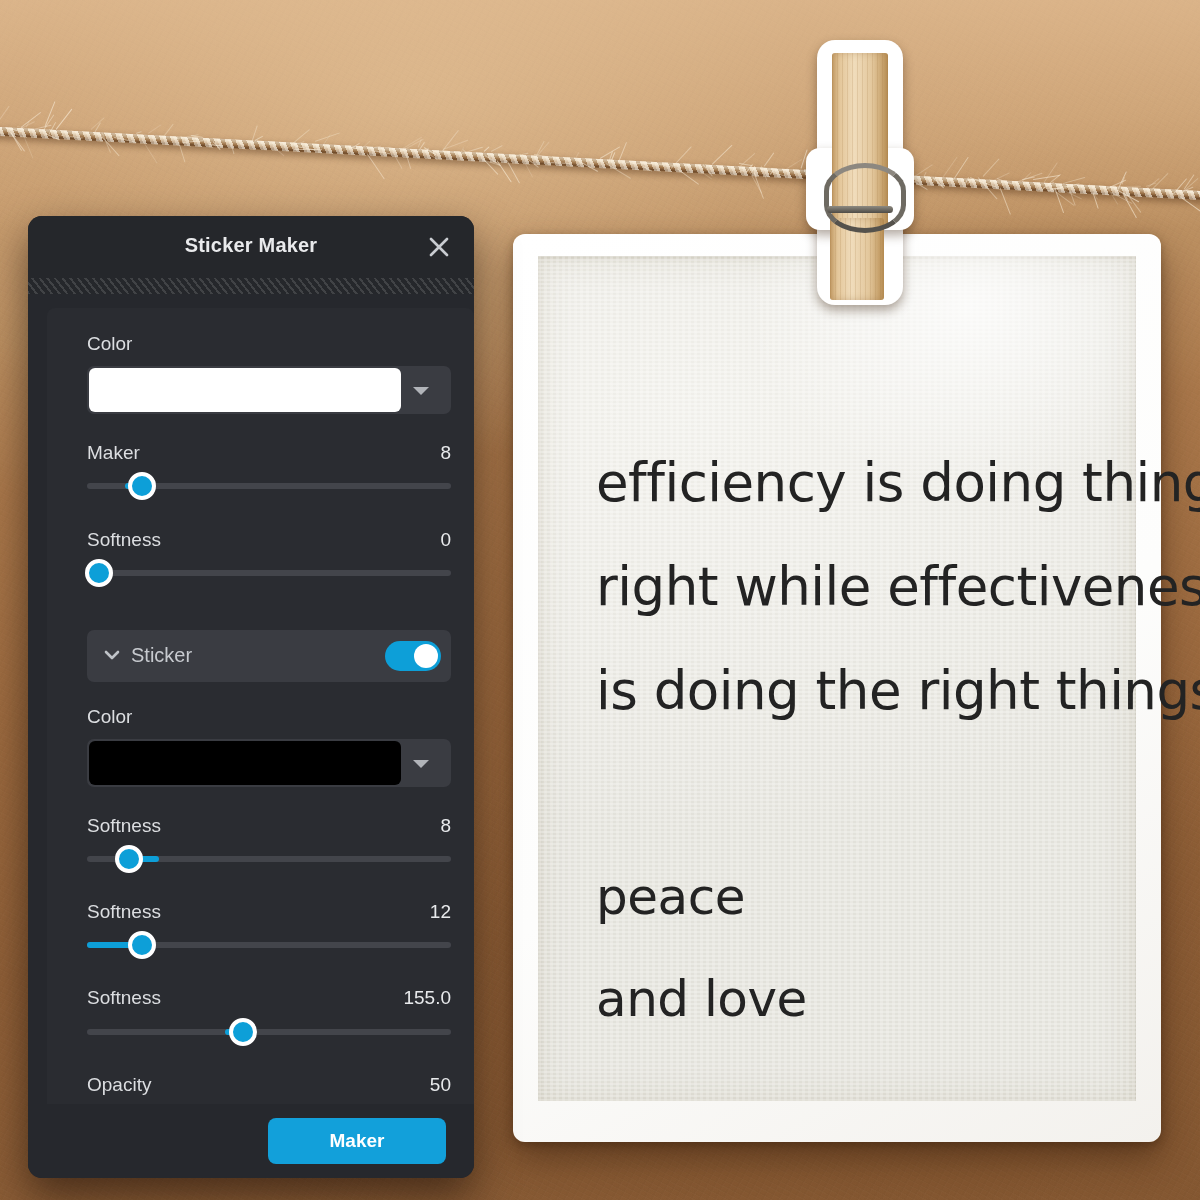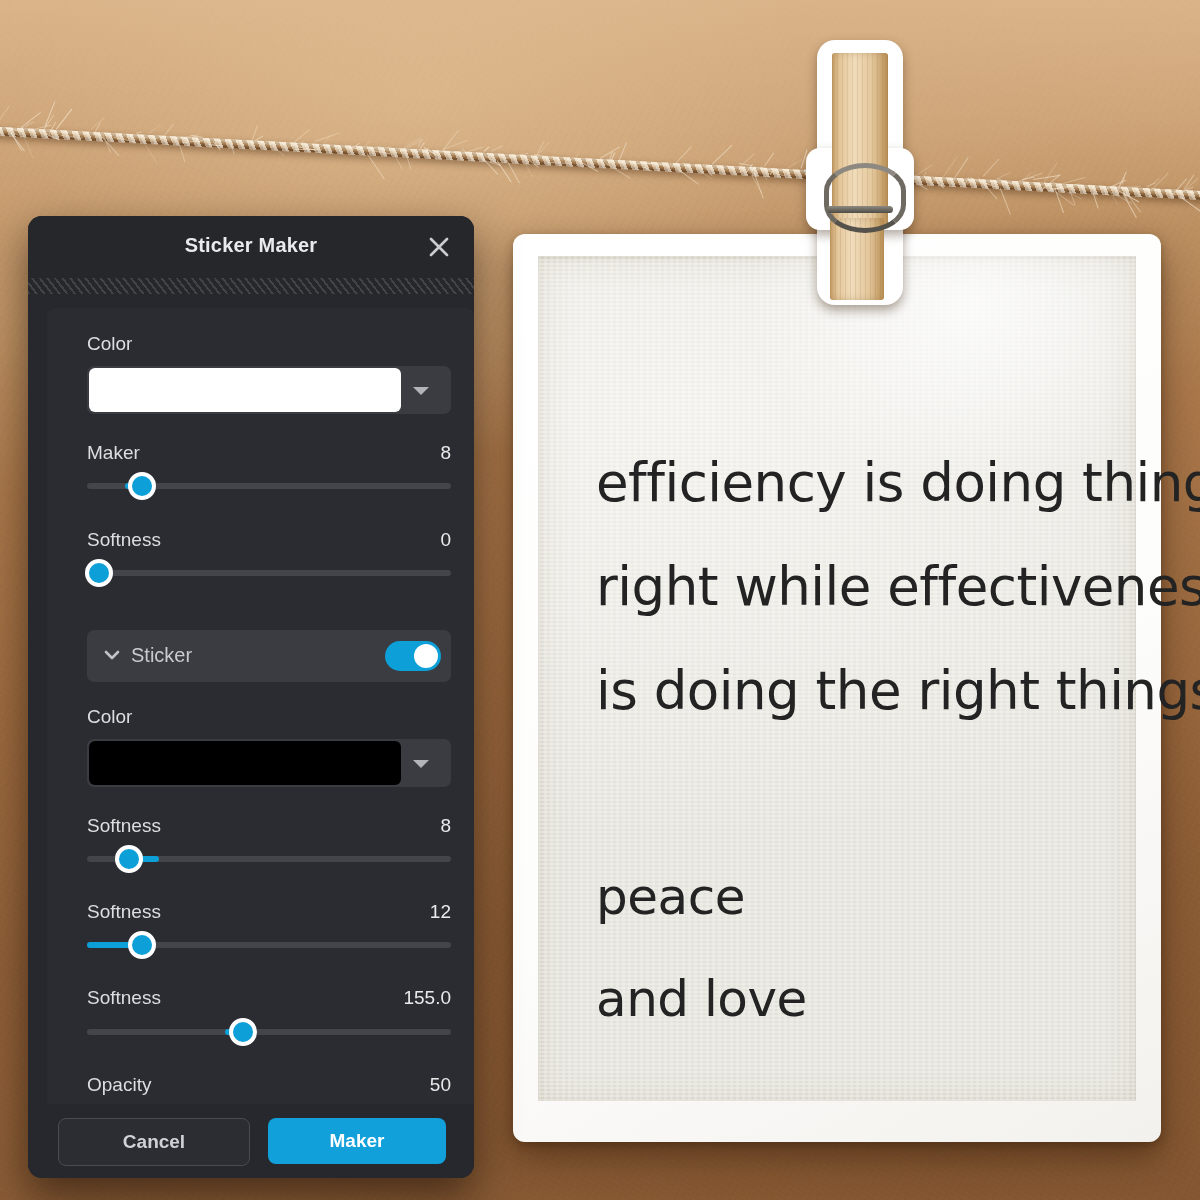--- a/index.html
+++ b/index.html
@@ -463,16 +463,15 @@
       </div>
     </div>
 
     <div class="row" style="top:766px;">
       <span class="lbl">Opacity</span>
       <span class="val">50</span>
     </div>
   </div>
 
   <div id="footer">
-    <div id="cancelBtn">Cancel</div>
     <div id="applyBtn">Maker</div>
   </div>
 </div>
 
 </body></html>

